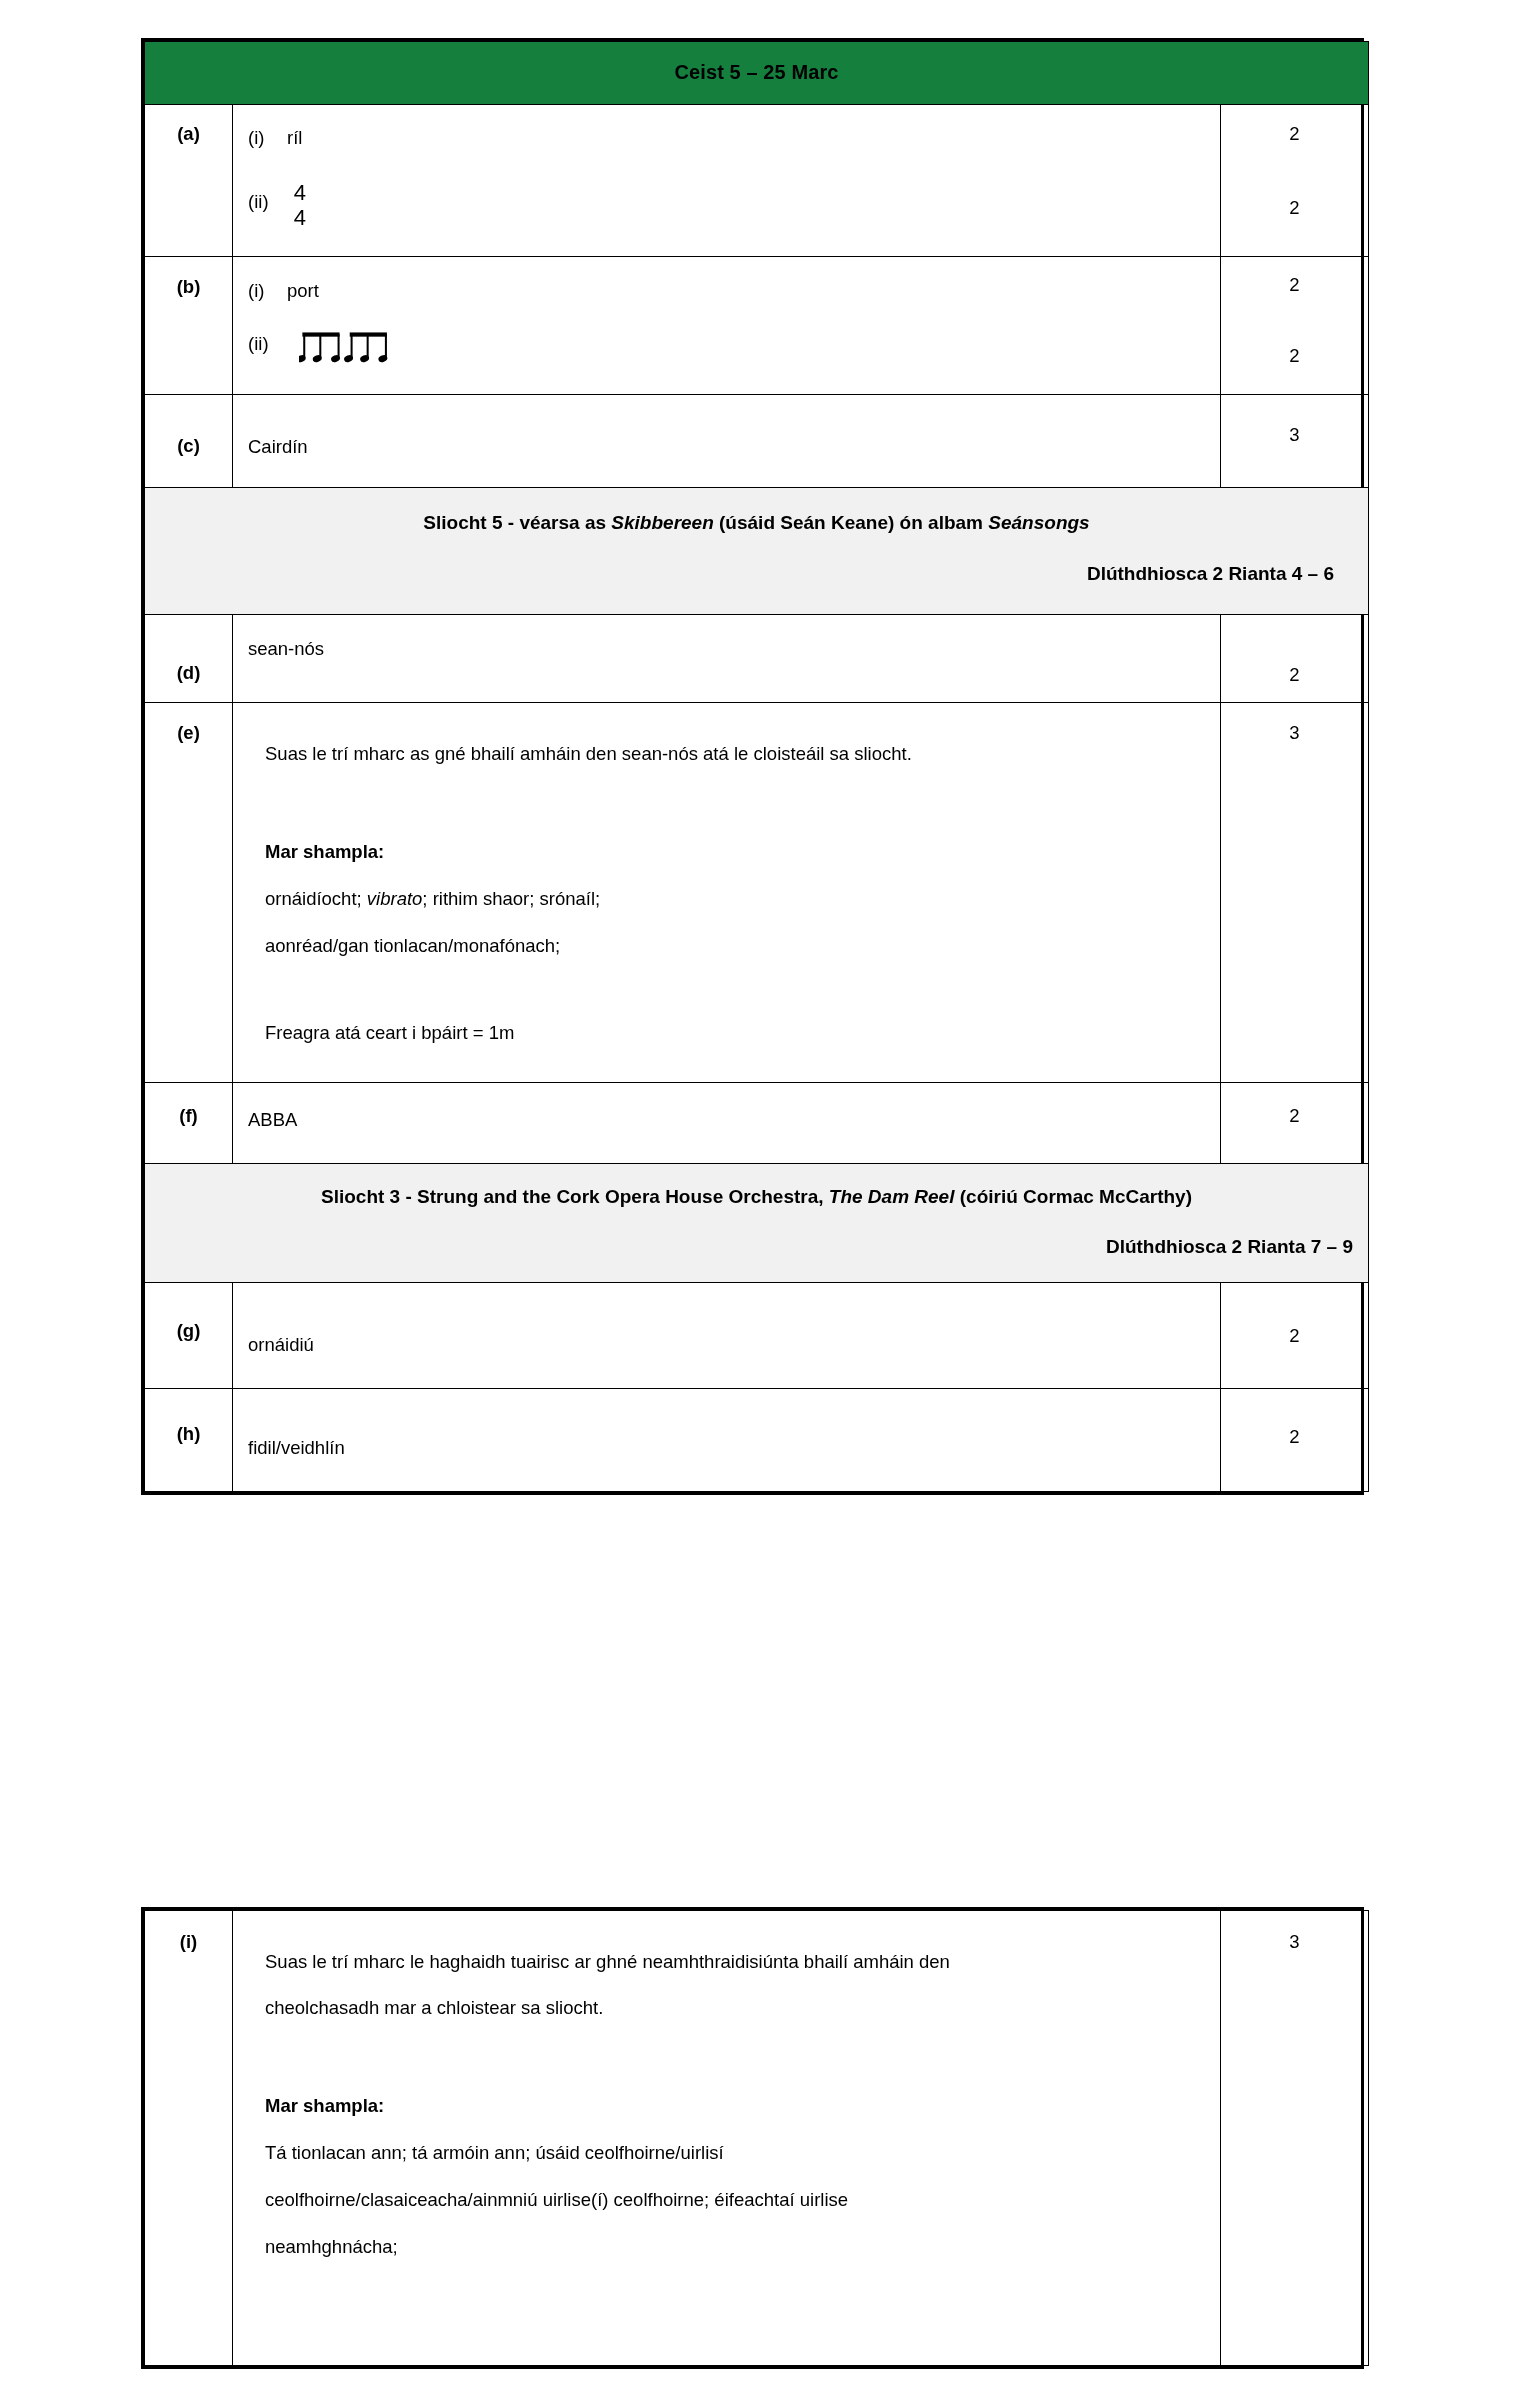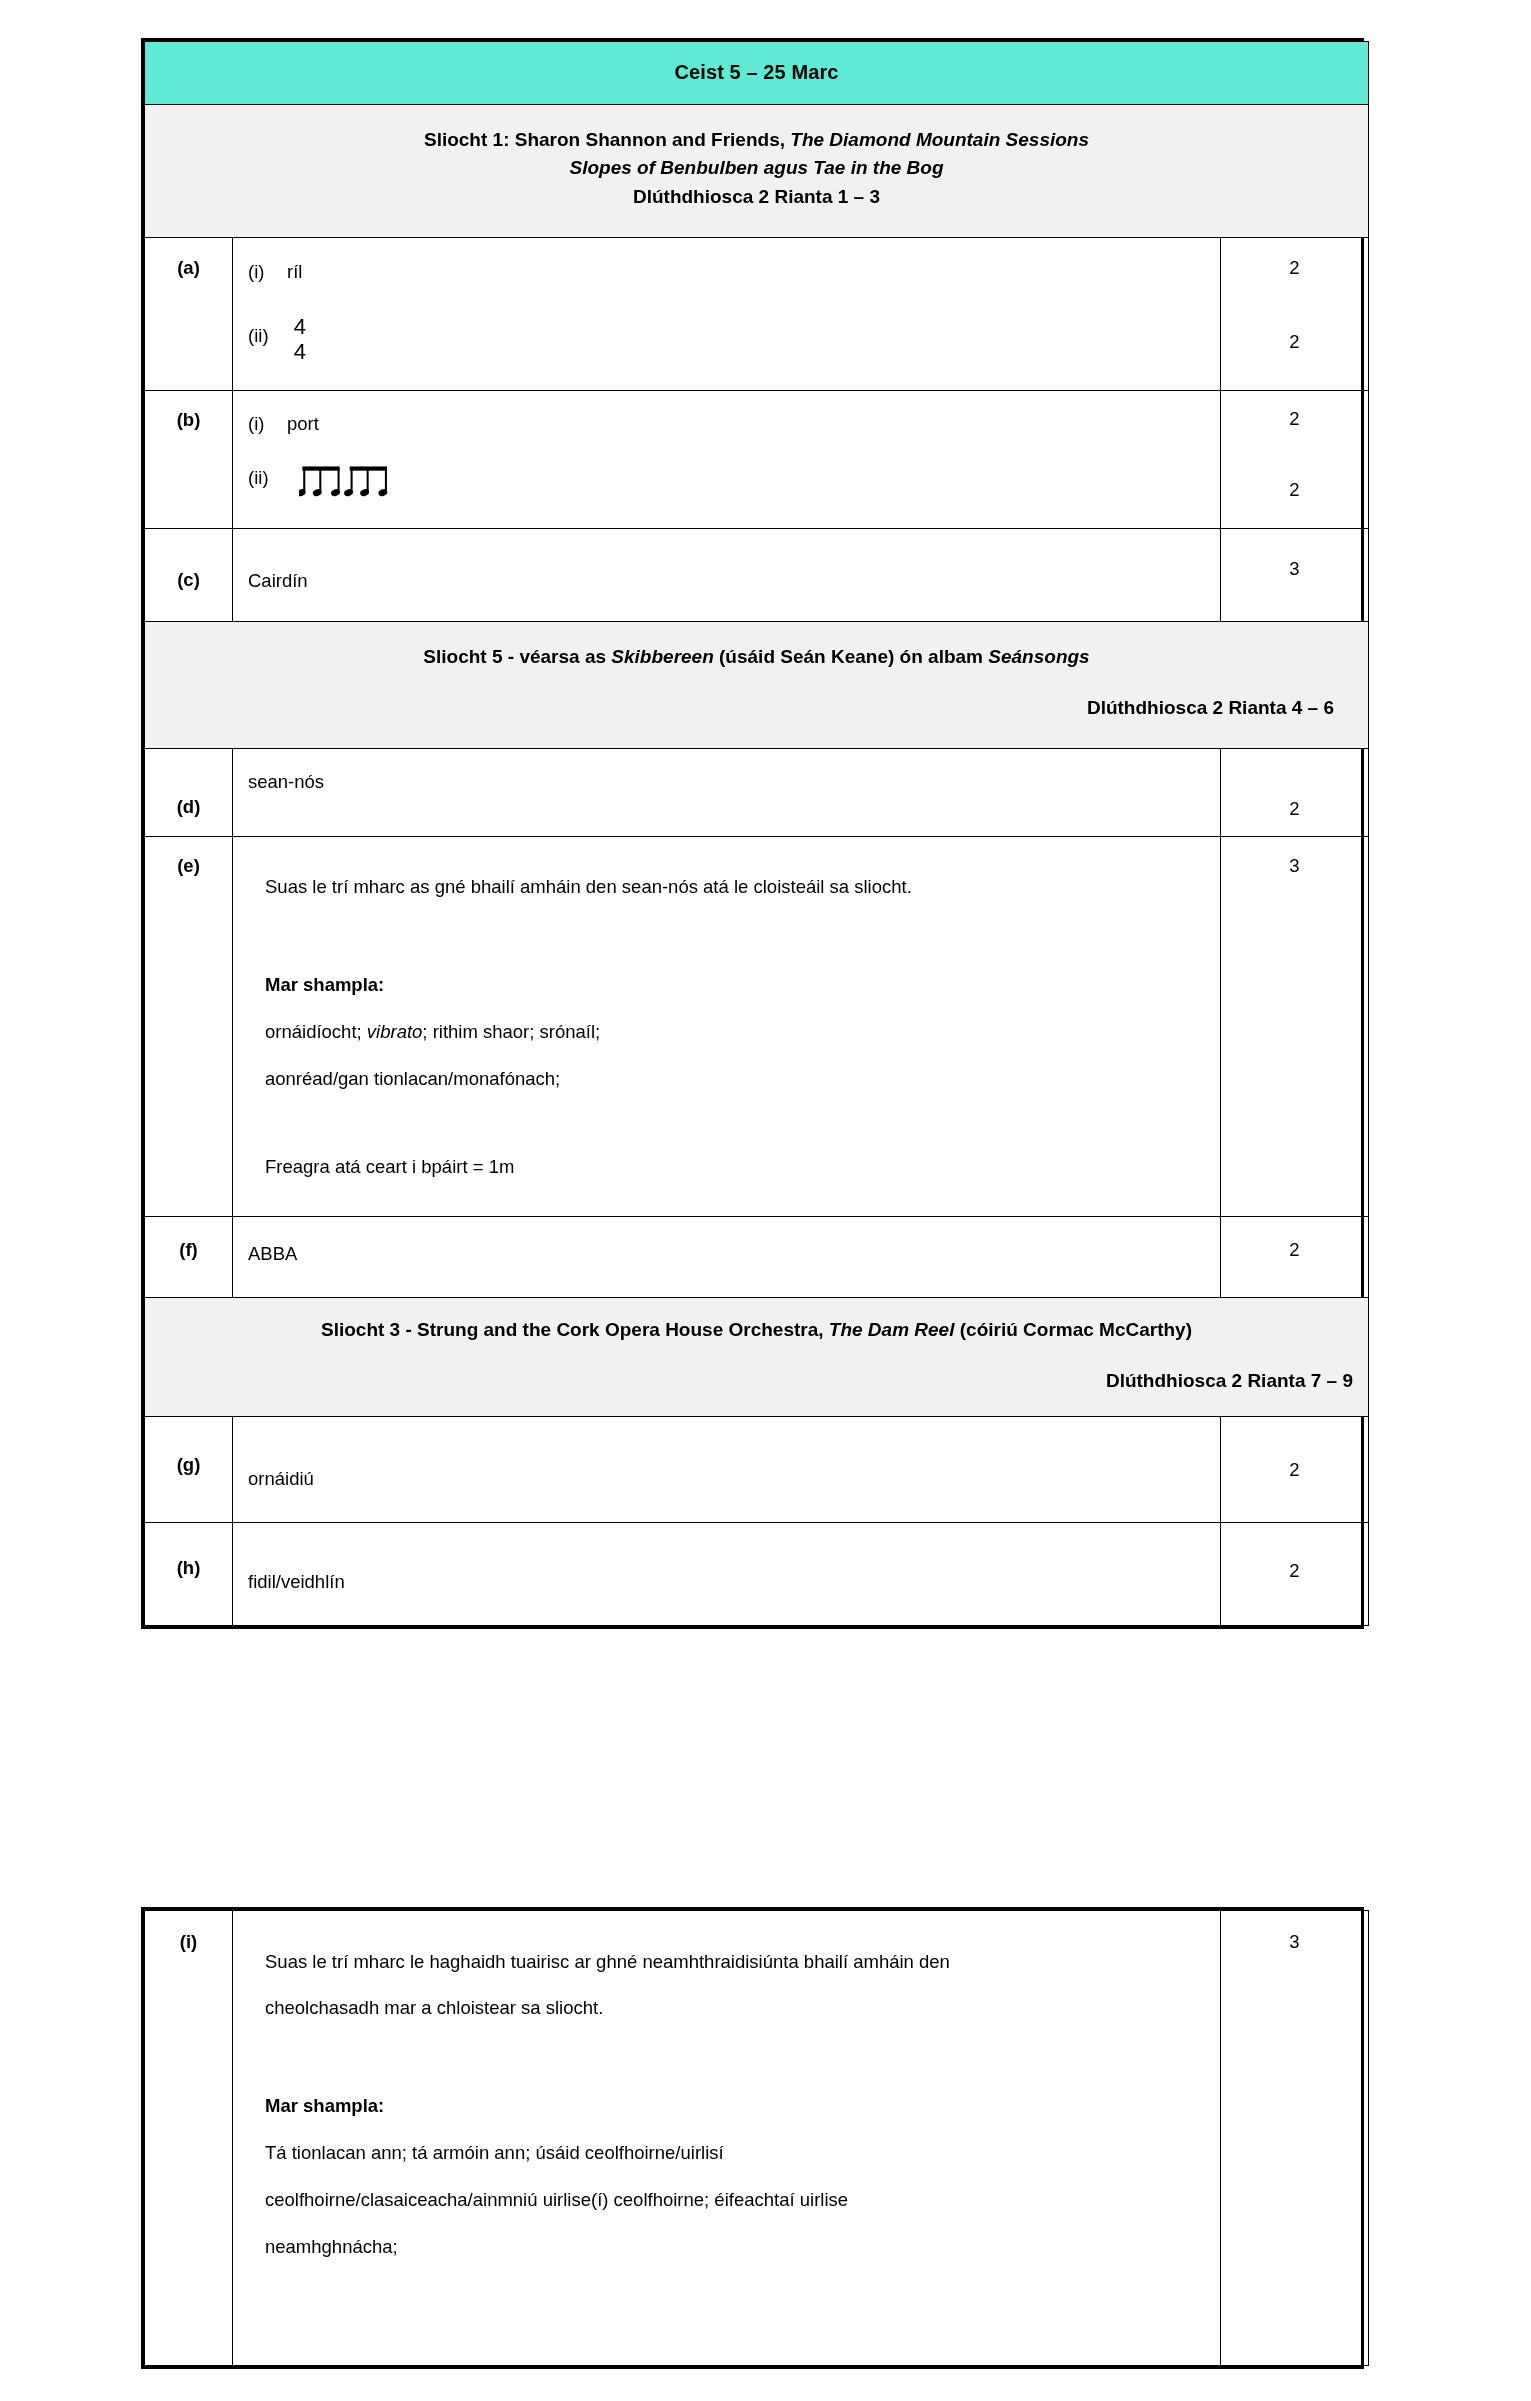--- a/index.html
+++ b/index.html
@@ -47,21 +47,21 @@
   table.marking col.col-marks  { width: 148px; }
 
   table.marking td {
     border: 1.3px solid #000000;
     vertical-align: top;
     padding: 0;
   }
 
   
   .title-band {
-    background: #5eead4;
+    background: #15803d;
     text-align: center;
     font-weight: bold;
     font-size: 20px;
     padding: 18.5px 8.4px 20px 8.4px !important;
     letter-spacing: 0.1px;
   }
 
   
   .sliocht-band {
     background: #f1f1f1;
@@ -180,27 +180,20 @@
         <col class="col-letter">
         <col class="col-body">
         <col class="col-marks">
       </colgroup>
       <tbody>
 
         <tr>
           <td colspan="3" class="title-band">Ceist 5 – 25 Marc</td>
         </tr>
 
-        <tr>
-          <td colspan="3" class="sliocht-band">
-            <span class="ln"><span>Sliocht 1: Sharon Shannon and Friends, </span><i>The Diamond Mountain Sessions</i></span>
-            <span class="ln"><i>Slopes of Benbulben agus Tae in the Bog</i></span>
-            <span class="ln">Dlúthdhiosca 2 Rianta 1 – 3</span>
-          </td>
-        </tr>
 
         <tr class="h-a">
           <td class="cell-letter">(a)</td>
           <td class="cell-body">
             <div class="subrow">
               <span class="tag">(i)</span>
               <span class="val">ríl</span>
             </div>
             <div class="gap-lg"></div>
             <div class="subrow">

